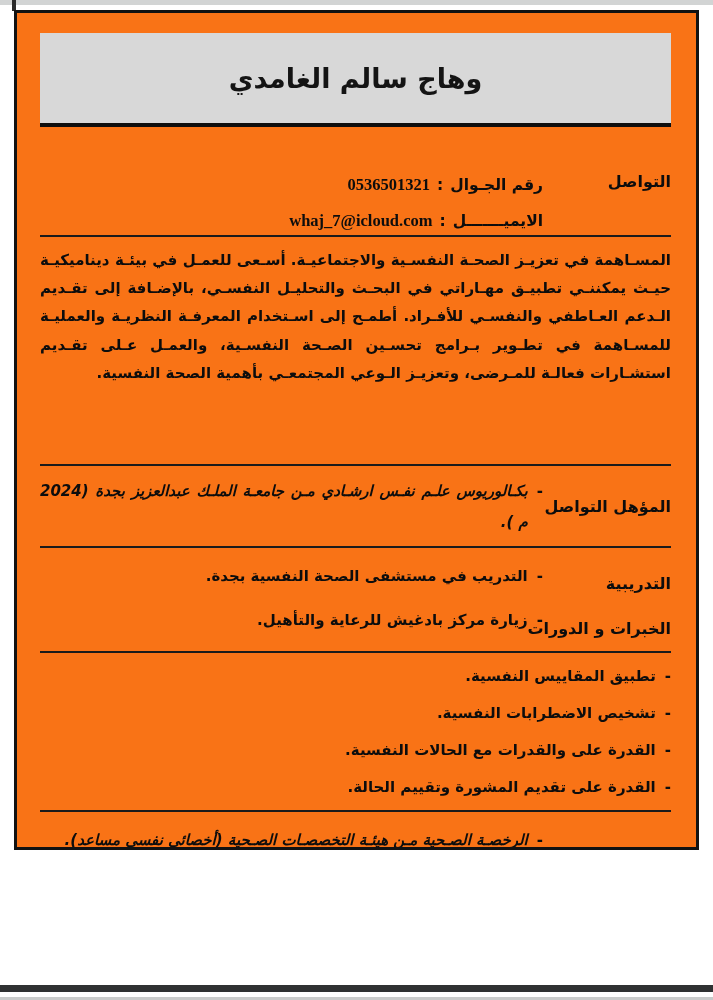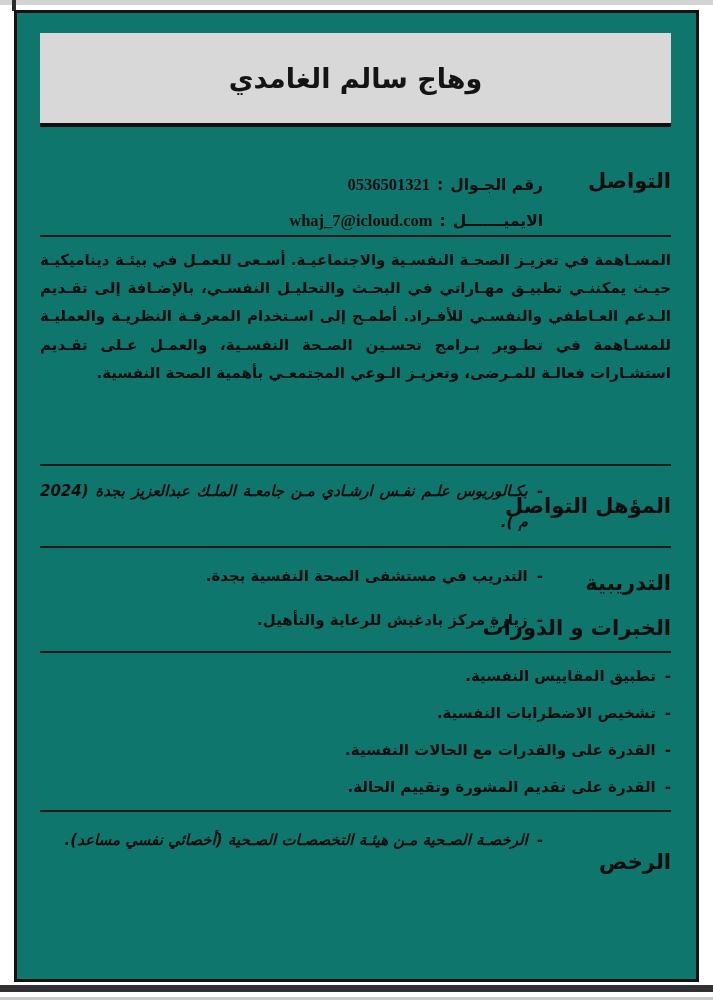--- a/index.html
+++ b/index.html
@@ -15,23 +15,23 @@
   
   .scan-edge-top    { position:absolute; top:0; left:0; width:713px; height:5px; background:#d2d4d4; }
   .scan-corner-tick { position:absolute; top:0; left:12px; width:4px; height:11px; background:#2a2a2a; }
   .scan-shadow-bottom { position:absolute; top:985px; left:0; width:713px; height:7px; background:#2f3132; }
   .scan-edge-bottom { position:absolute; bottom:0; left:0; width:713px; height:3px; background:#c9cbcb; }
 
   
   .page-frame {
     position: absolute;
     left: 14px; top: 10px;
-    width: 685px; height: 972px;
+    width: 685px; height: 840px;
     border: 3px solid #121212;
-    background: #0f766e;
+    background: #f97316;
     overflow: hidden;
     direction: rtl;
   }
 
   
   .header-box {
     margin: 20px 25px 0 23px;
     height: 94px;
     background: #d8d8d8;
     border-bottom: 4px solid #0e0e0e;
@@ -40,21 +40,21 @@
   .page-title {
     font-size: 27px; font-weight: 700; color: #141414;
   }
 
   
   .sections { margin: 0 25px 0 23px; }
   .section { display: flex; border-bottom: 2px solid #1b1b1b; }
   .label-col {
     flex: 0 0 128px; width: 128px;
     display: flex; flex-direction: column; justify-content: center;
-    font-size: 21px; font-weight: 700; text-align: right;
+    font-size: 16px; font-weight: 700; text-align: right;
   }
   .label-col .lbl { white-space: nowrap; display: block; }
   .content-col { flex: 1; min-width: 0; }
 
   
   .sec-contact { min-height: 104px; }
   .sec-contact .content-col {
     display: flex; flex-direction: column; justify-content: center;
     gap: 16px; padding: 4px 0; margin-top: 44px;
   }

